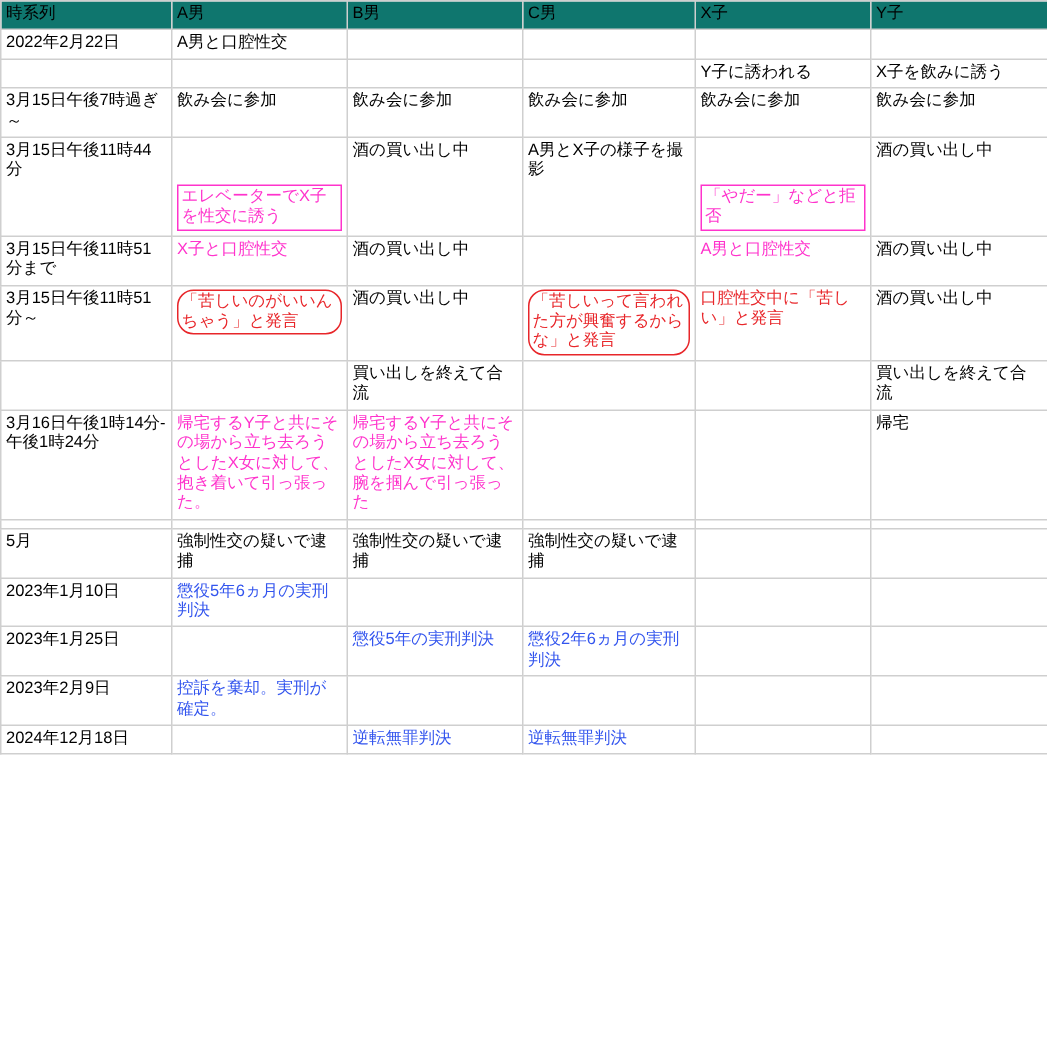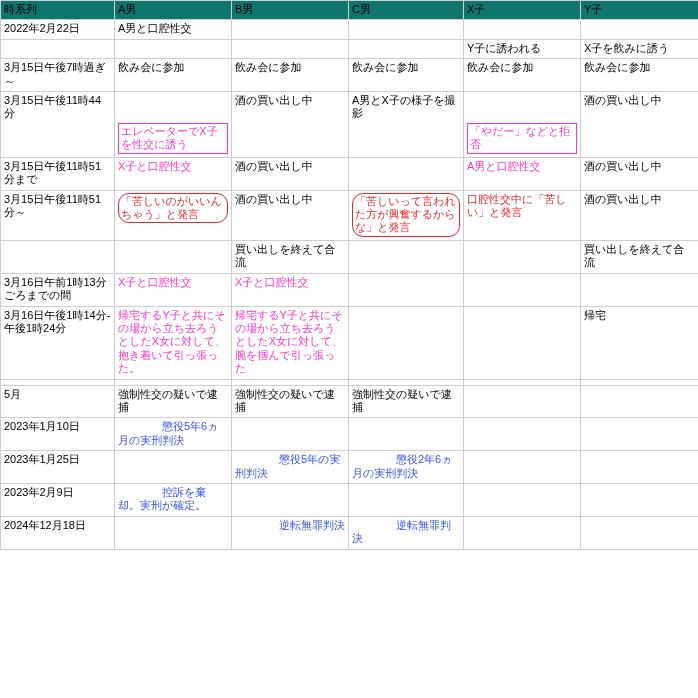--- a/index.html
+++ b/index.html
@@ -38,21 +38,21 @@
   col.c1 { width: 117px; }
   col.c2 { width: 117px; }
   col.c3 { width: 115px; }
   col.c4 { width: 117px; }
   col.c5 { width: 118px; }
 
   .cell-empty { height: 100%; }
   .txt-black  { color: #000000; }
   .txt-pink   { color: #ff33cc; margin-top: 29px; }
   .txt-red    { color: #e8262a; border-radius: 11px; }
-  .txt-blue   { color: #3355ee; margin-left: 44px; }
+  .txt-blue   { color: #3355ee; }
   .boxed {
     display: block;
     border: 1px solid currentColor;
     padding: 1px 2px;
   }
 </style>
 </head>
 <body>
 
 <table class="timeline">
@@ -133,28 +133,20 @@
       </tr>
       <tr>
         <td><span class="txt-black cell-empty"></span></td>
         <td><span class="txt-black cell-empty"></span></td>
         <td><span class="txt-black">買い出しを終えて合流</span></td>
         <td><span class="txt-black cell-empty"></span></td>
         <td><span class="txt-black cell-empty"></span></td>
         <td><span class="txt-black">買い出しを終えて合流</span></td>
       </tr>
       <tr>
-        <td><span class="txt-black">3月16日午前1時13分ごろまでの間</span></td>
-        <td><span class="txt-pink">X子と口腔性交</span></td>
-        <td><span class="txt-pink">X子と口腔性交</span></td>
-        <td><span class="txt-black cell-empty"></span></td>
-        <td><span class="txt-black cell-empty"></span></td>
-        <td><span class="txt-black cell-empty"></span></td>
-      </tr>
-      <tr>
         <td><span class="txt-black">3月16日午後1時14分-午後1時24分</span></td>
         <td><span class="txt-pink">帰宅するY子と共にその場から立ち去ろうとしたX女に対して、抱き着いて引っ張った。</span></td>
         <td><span class="txt-pink">帰宅するY子と共にその場から立ち去ろうとしたX女に対して、腕を掴んで引っ張った</span></td>
         <td><span class="txt-black cell-empty"></span></td>
         <td><span class="txt-black cell-empty"></span></td>
         <td><span class="txt-black">帰宅</span></td>
       </tr>
       <tr>
         <td><span class="txt-black cell-empty"></span></td>
         <td><span class="txt-black cell-empty"></span></td>

